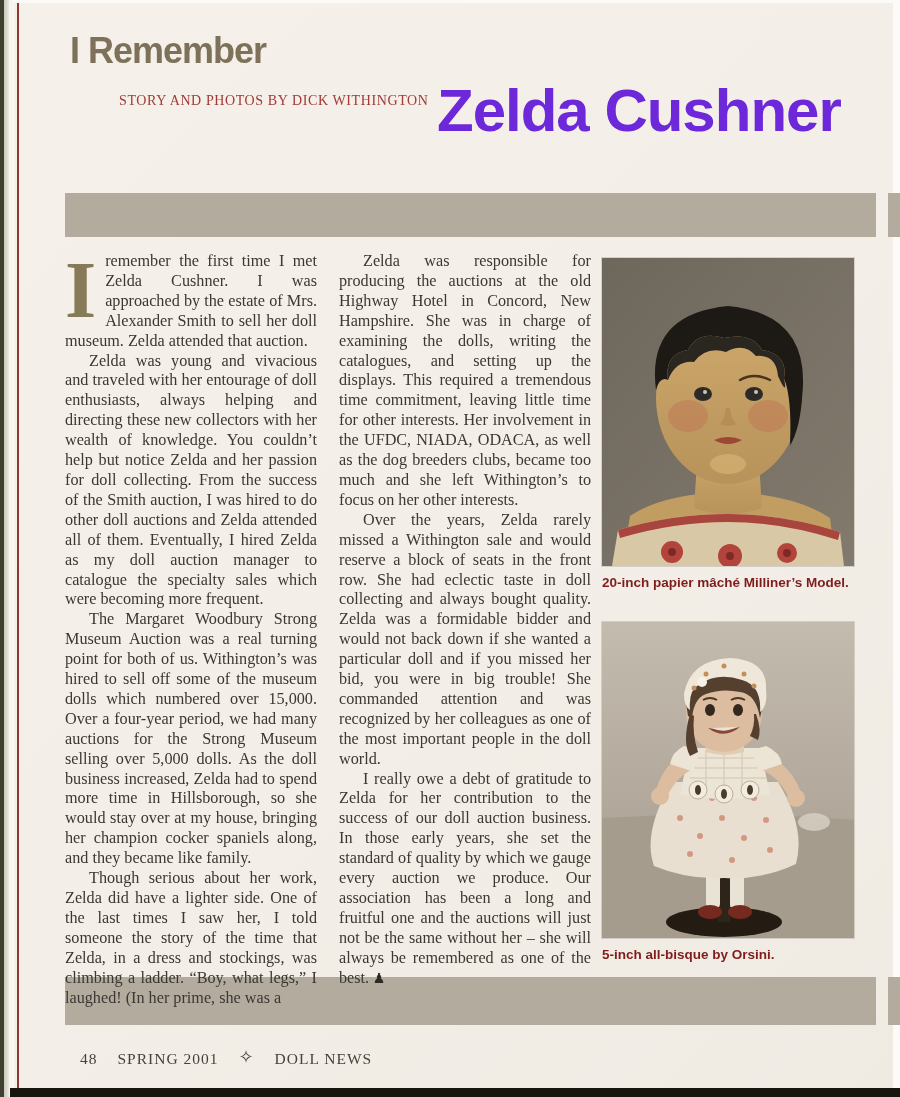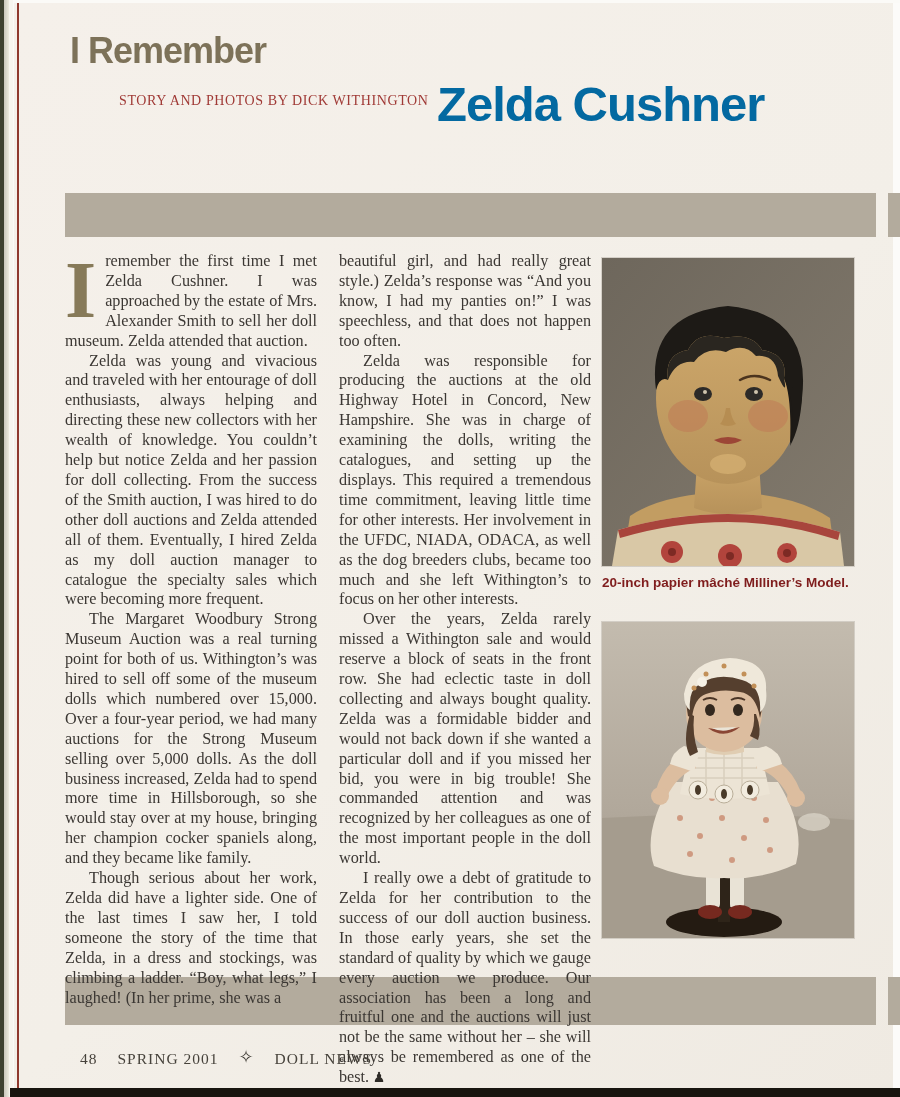--- a/index.html
+++ b/index.html
@@ -16,21 +16,21 @@
   .edge-red{left:17px;width:2px;background:#8f392e;height:1086px;top:3px;position:absolute;}
   .bottom-dark{position:absolute;left:10px;right:0;top:1088px;height:9px;background:#18150f;}
   .right-sliver{position:absolute;left:893px;top:3px;width:7px;height:1085px;background:#fcfbf9;}
 
   
   .title1{position:absolute;left:70px;top:30px;font-family:"Liberation Sans",sans-serif;
           font-weight:700;font-size:36px;letter-spacing:-1px;color:#7d7259;}
   .byline{position:absolute;left:119px;top:93px;font-family:"Liberation Serif",serif;
           font-size:14px;letter-spacing:.6px;color:#a03a36;}
   .title2{position:absolute;left:437px;top:76px;width:450px;font-family:"Liberation Sans",sans-serif;
-          font-weight:700;font-size:49px;letter-spacing:-1px;color:#0369a1;white-space:nowrap;}
+          font-weight:700;font-size:60px;letter-spacing:-1px;color:#6d28d9;white-space:nowrap;}
 
   
   .bar{position:absolute;background:#b3ab9d;}
   .bar-top{left:65px;top:193px;width:811px;height:44px;}
   .bar-top-sliver{left:888px;top:193px;width:12px;height:44px;}
   .bar-bottom{left:65px;top:977px;width:811px;height:48px;}
   .bar-bottom-sliver{left:888px;top:977px;width:12px;height:48px;}
 
   
   .article{position:absolute;left:65px;top:252px;width:526px;height:716px;
@@ -80,21 +80,20 @@
   <div class="bar bar-bottom-sliver"></div>
 
   <div class="article">
     <div class="col">
         <p class="noindent"><span class="dropcap">I</span>remember the first time I met Zelda Cushner. I was approached by the estate of Mrs. Alexander Smith to sell her doll museum. Zelda attended that auction.</p>
         <p>Zelda was young and vivacious and traveled with her entourage of doll enthusiasts, always helping and directing these new collectors with her wealth of knowledge. You couldn’t help but notice Zelda and her passion for doll collecting. From the success of the Smith auction, I was hired to do other doll auctions and Zelda attended all of them. Eventually, I hired Zelda as my doll auction manager to catalogue the specialty sales which were becoming more frequent.</p>
         <p>The Margaret Woodbury Strong Museum Auction was a real turning point for both of us. Withington’s was hired to sell off some of the museum dolls which numbered over 15,000. Over a four-year period, we had many auctions for the Strong Museum selling over 5,000 dolls. As the doll business increased, Zelda had to spend more time in Hillsborough, so she would stay over at my house, bringing her champion cocker spaniels along, and they became like family.</p>
         <p>Though serious about her work, Zelda did have a lighter side. One of the last times I saw her, I told someone the story of the time that Zelda, in a dress and stockings, was climbing a ladder. “Boy, what legs,” I laughed! (In her prime, she was a</p>
       </div>
     <div class="col">
-        <p class="noindent">beautiful girl, and had really great style.) Zelda’s response was “And you know, I had my panties on!” I was speechless, and that does not happen too often.</p>
         <p>Zelda was responsible for producing the auctions at the old Highway Hotel in Concord, New Hampshire. She was in charge of examining the dolls, writing the catalogues, and setting up the displays. This required a tremendous time commitment, leaving little time for other interests. Her involvement in the UFDC, NIADA, ODACA, as well as the dog breeders clubs, became too much and she left Withington’s to focus on her other interests.</p>
         <p>Over the years, Zelda rarely missed a Withington sale and would reserve a block of seats in the front row. She had eclectic taste in doll collecting and always bought quality. Zelda was a formidable bidder and would not back down if she wanted a particular doll and if you missed her bid, you were in big trouble! She commanded attention and was recognized by her colleagues as one of the most important people in the doll world.</p>
         <p>I really owe a debt of gratitude to Zelda for her contribution to the success of our doll auction business. In those early years, she set the standard of quality by which we gauge every auction we produce. Our association has been a long and fruitful one and the auctions will just not be the same without her – she will always be remembered as one of the best.<span class="endmark"> ♟</span></p>
       </div>
   </div>
 
   <div class="photo photo1">
     <svg width="252" height="308" viewBox="0 0 252 308">
       <defs>
         <linearGradient id="bg1" x1="0" y1="0" x2="1" y2="1">
@@ -227,20 +226,21 @@
       <g fill="#c29058">
           <circle cx="104" cy="52" r="2.5"></circle>
           <circle cx="122" cy="44" r="2.5"></circle>
           <circle cx="142" cy="52" r="2.5"></circle>
           <circle cx="152" cy="64" r="2.5"></circle>
           <circle cx="92" cy="66" r="2.5"></circle>
         </g>
       <circle cx="100" cy="60" r="5" fill="#f6f1e6"></circle>
     </svg>
   </div>
+  <div class="caption caption2">5-inch all-bisque by Orsini.</div>
 
   <div class="footer">
     <span class="fitem">48</span>
     <span class="fitem">SPRING 2001</span>
     <span class="fsep">✧</span>
     <span class="fitem">DOLL NEWS</span>
   </div>
 
   <div class="bottom-dark"></div>
 </div>

